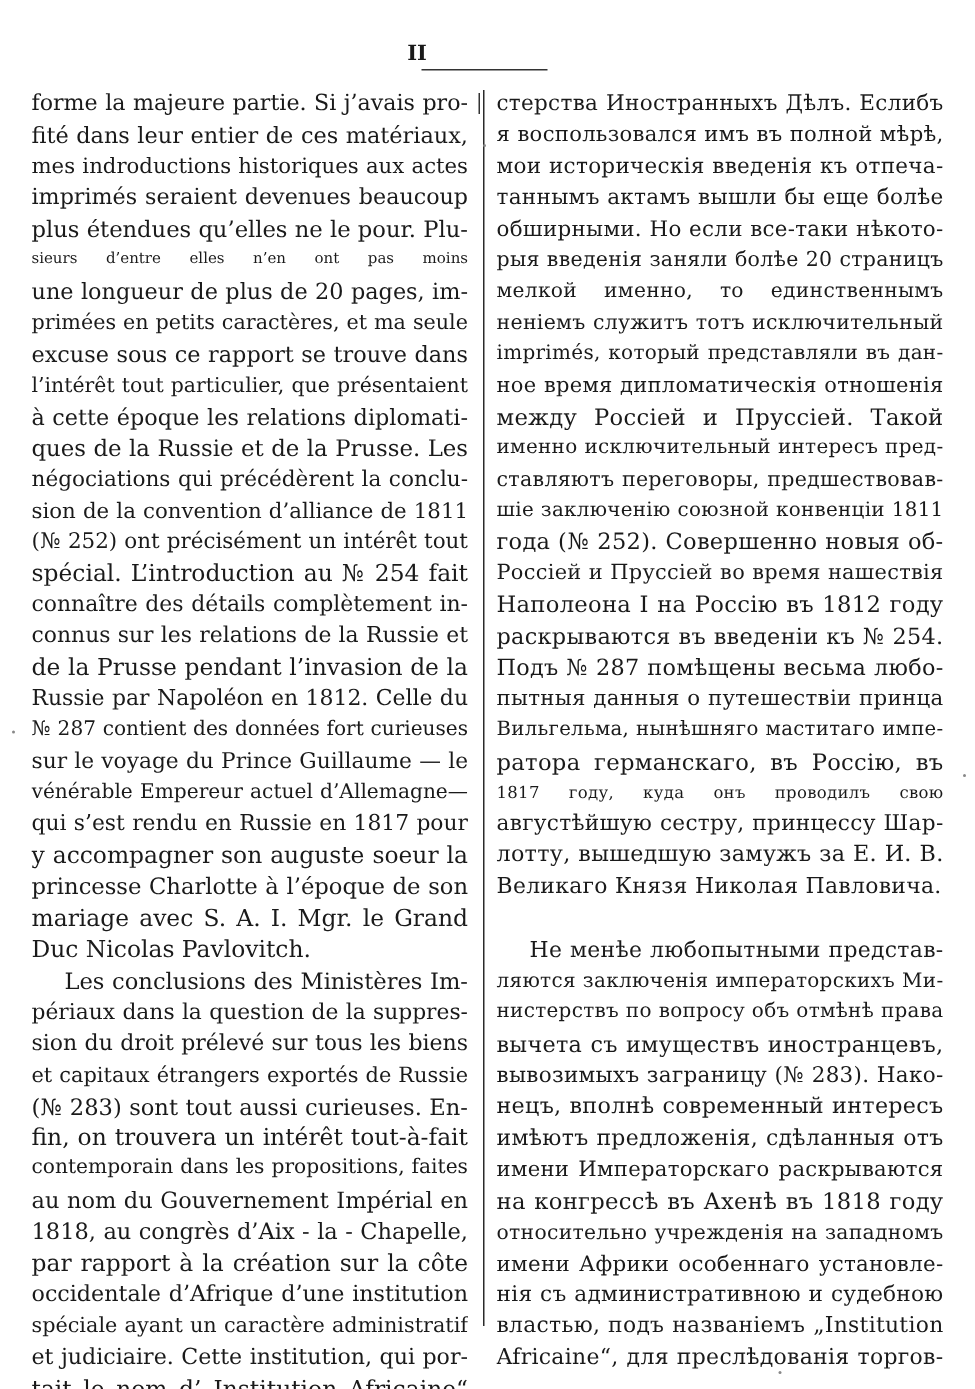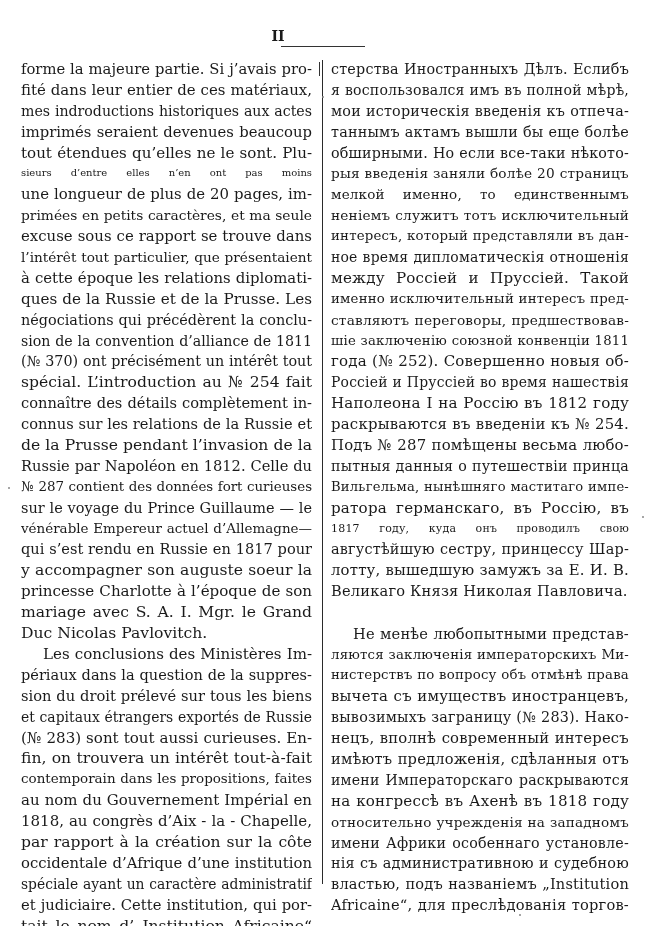--- a/index.html
+++ b/index.html
@@ -30,31 +30,31 @@
 
 <div>
   <div class="header">II</div>
   <div class="rule"></div>
 
   <div class="col left" id="left-col">
       <span class="line" style="white-space: normal; font-size: 14.7777px; overflow: hidden;">forme la majeure partie. Si j’avais pro-</span>
       <span class="line" style="white-space: normal; font-size: 14.9481px; overflow: hidden;">fité dans leur entier de ces matériaux,</span>
       <span class="line" style="white-space: normal; font-size: 14.1506px; overflow: hidden;">mes indroductions historiques aux actes</span>
       <span class="line" style="white-space: normal; font-size: 14.8163px; overflow: hidden;">imprimés seraient devenues beaucoup</span>
-      <span class="line" style="white-space: normal; font-size: 15.0996px; overflow: hidden;">tout étendues qu’elles ne le sont. Plu-</span>
+      <span class="line" style="white-space: normal; font-size: 15.0996px; overflow: hidden;">plus étendues qu’elles ne le pour. Plu-</span>
       <span class="line" style="white-space: normal; font-size: 10px; overflow: hidden;">sieurs d’entre elles n’en ont pas moins</span>
       <span class="line" style="white-space: normal; font-size: 14.9096px; overflow: hidden;">une longueur de plus de 20 pages, im-</span>
       <span class="line" style="white-space: normal; font-size: 13.8072px; overflow: hidden;">primées en petits caractères, et ma seule</span>
       <span class="line" style="white-space: normal; font-size: 14.9196px; overflow: hidden;">excuse sous ce rapport se trouve dans</span>
       <span class="line" style="white-space: normal; font-size: 13.6398px; overflow: hidden;">l’intérêt tout particulier, que présentaient</span>
       <span class="line" style="white-space: normal; font-size: 14.8842px; overflow: hidden;">à cette époque les relations diplomati-</span>
       <span class="line" style="white-space: normal; font-size: 15.1996px; overflow: hidden;">ques de la Russie et de la Prusse. Les</span>
       <span class="line" style="white-space: normal; font-size: 14.408px; overflow: hidden;">négociations qui précédèrent la conclu-</span>
       <span class="line" style="white-space: normal; font-size: 14.2048px; overflow: hidden;">sion de la convention d’alliance de 1811</span>
-      <span class="line" style="white-space: normal; font-size: 14.3124px; overflow: hidden;">(№ 370) ont précisément un intérêt tout</span>
+      <span class="line" style="white-space: normal; font-size: 14.3124px; overflow: hidden;">(№ 252) ont précisément un intérêt tout</span>
       <span class="line" style="white-space: normal; overflow: hidden;">spécial. L’introduction au № 254 fait</span>
       <span class="line" style="white-space: normal; font-size: 14.643px; overflow: hidden;">connaître des détails complètement in-</span>
       <span class="line" style="white-space: normal; font-size: 14.6023px; overflow: hidden;">connus sur les relations de la Russie et</span>
       <span class="line" style="white-space: normal; overflow: hidden;">de la Prusse pendant l’invasion de la</span>
       <span class="line" style="white-space: normal; font-size: 14.6296px; overflow: hidden;">Russie par Napoléon en 1812. Celle du</span>
       <span class="line" style="white-space: normal; font-size: 13.4051px; overflow: hidden;">№ 287 contient des données fort curieuses</span>
       <span class="line" style="white-space: normal; font-size: 14.499px; overflow: hidden;">sur le voyage du Prince Guillaume — le</span>
       <span class="line" style="white-space: normal; font-size: 13.4601px; overflow: hidden;">vénérable Empereur actuel d’Allemagne—</span>
       <span class="line" style="white-space: normal; font-size: 14.5692px; overflow: hidden;">qui s’est rendu en Russie en 1817 pour</span>
       <span class="line" style="white-space: normal; overflow: hidden;">y accompagner son auguste soeur la</span>
@@ -80,21 +80,21 @@
   <div class="divider-tick"></div>
   <div class="col right" id="right-col">
       <span class="line" style="white-space: normal; font-size: 14.346px; overflow: hidden;">стерства Иностранныхъ Дѣлъ. Еслибъ</span>
       <span class="line" style="white-space: normal; font-size: 14.0823px; overflow: hidden;">я воспользовался имъ въ полной мѣрѣ,</span>
       <span class="line" style="white-space: normal; font-size: 14.3403px; overflow: hidden;">мои историческія введенія къ отпеча-</span>
       <span class="line" style="white-space: normal; font-size: 14.3719px; overflow: hidden;">таннымъ актамъ вышли бы еще болѣе</span>
       <span class="line" style="white-space: normal; font-size: 14.2532px; overflow: hidden;">обширными. Но если все-таки нѣкото-</span>
       <span class="line" style="white-space: normal; font-size: 13.6705px; overflow: hidden;">рыя введенія заняли болѣе 20 страницъ</span>
       <span class="line" style="white-space: normal; font-size: 13.4833px; overflow: hidden;">мелкой именно, то единственнымъ изви-</span>
       <span class="line" style="white-space: normal; font-size: 13.6627px; overflow: hidden;">ненiемъ служитъ тотъ исключительный</span>
-      <span class="line" style="white-space: normal; font-size: 13.329px; overflow: hidden;">интересъ, который представляли въ дан-</span>
+      <span class="line" style="white-space: normal; font-size: 13.329px; overflow: hidden;">imprimés, который представляли въ дан-</span>
       <span class="line" style="white-space: normal; font-size: 13.9834px; overflow: hidden;">ное время дипломатическія отношенія</span>
       <span class="line" style="white-space: normal; overflow: hidden;">между Россіей и Пруссіей. Такой</span>
       <span class="line" style="white-space: normal; font-size: 13.3024px; overflow: hidden;">именно исключительный интересъ пред-</span>
       <span class="line" style="white-space: normal; font-size: 13.7196px; overflow: hidden;">ставляютъ переговоры, предшествовав-</span>
       <span class="line" style="white-space: normal; font-size: 13.2495px; overflow: hidden;">шіе заключенію союзной конвенціи 1811</span>
       <span class="line" style="white-space: normal; font-size: 15.019px; overflow: hidden;">года (№ 252). Совершенно новыя об-</span>
       <span class="line" style="white-space: normal; font-size: 13.9276px; overflow: hidden;">Россіей и Пруссіей во время нашествія</span>
       <span class="line" style="white-space: normal; overflow: hidden;">Наполеона I на Россію въ 1812 году</span>
       <span class="line" style="white-space: normal; font-size: 14.9189px; overflow: hidden;">раскрываются въ введеніи къ № 254.</span>
       <span class="line" style="white-space: normal; font-size: 14.8995px; overflow: hidden;">Подъ № 287 помѣщены весьма любо-</span>

